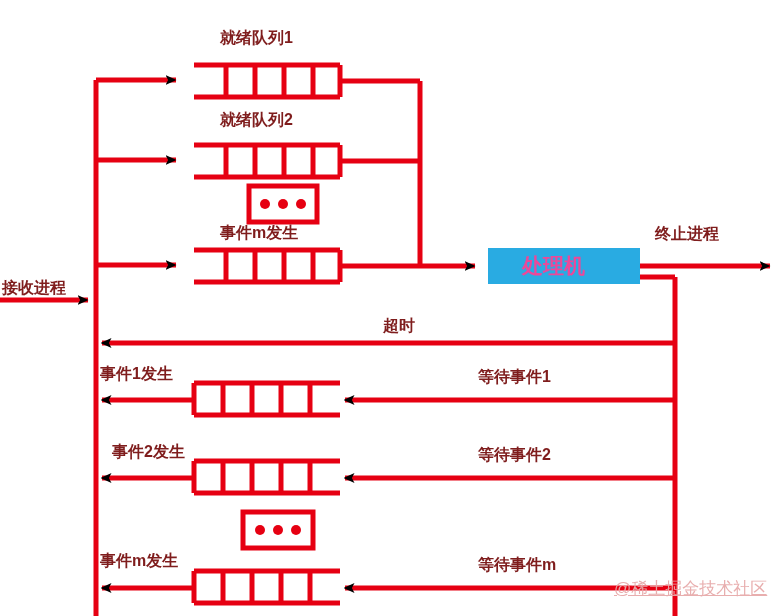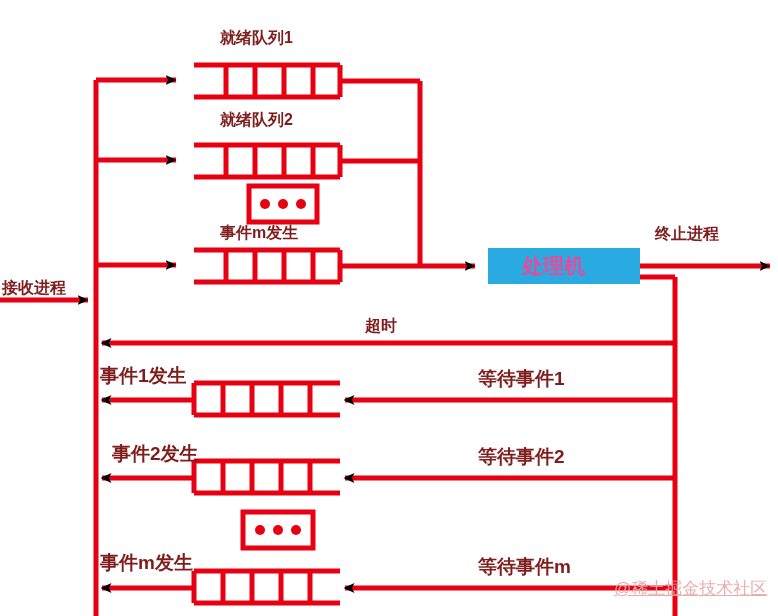--- a/index.html
+++ b/index.html
@@ -11,21 +11,21 @@
   svg#diagram{position:absolute;left:0;top:0;width:778px;height:616px;}
   .lbl{
     position:absolute;
     color:#7f1d1d;
     font-weight:bold;
     font-size:16px;
     white-space:nowrap;
     letter-spacing:0px;
     line-height:1;
   }
-  .lbl.small{font-size:19px;}
+  .lbl.small{font-size:16px;}
   .proc-label{
     position:absolute;
     color:#ec4899;
     font-weight:bold;
     font-size:21px;
     white-space:nowrap;
     line-height:1;
   }
   .watermark{
     position:absolute;
@@ -163,21 +163,21 @@
   <div class="lbl" style="left:2px;top:280px;">接收进程</div>
 
   <div class="lbl" style="left:220px;top:30px;">就绪队列1</div>
   <div class="lbl" style="left:220px;top:112px;">就绪队列2</div>
   <div class="lbl" style="left:220px;top:225px;">事件m发生</div>
 
   <div class="proc-label" style="left:522px;top:255px;">处理机</div>
 
   <div class="lbl" style="left:655px;top:226px;">终止进程</div>
 
-  <div class="lbl" style="left:365px;top:318px;">超时</div>
+  <div class="lbl" style="left:383px;top:318px;">超时</div>
 
   <div class="lbl small" style="left:100px;top:366px;">事件1发生</div>
   <div class="lbl small" style="left:100px;top:444px;padding-left:12px;">事件2发生</div>
   <div class="lbl small" style="left:100px;top:553px;">事件m发生</div>
 
   <div class="lbl small" style="left:478px;top:369px;">等待事件1</div>
   <div class="lbl small" style="left:478px;top:447px;">等待事件2</div>
   <div class="lbl small" style="left:478px;top:557px;">等待事件m</div>
 
   <div class="watermark" style="left:614px;top:577px;">@稀土掘金技术社区</div>

